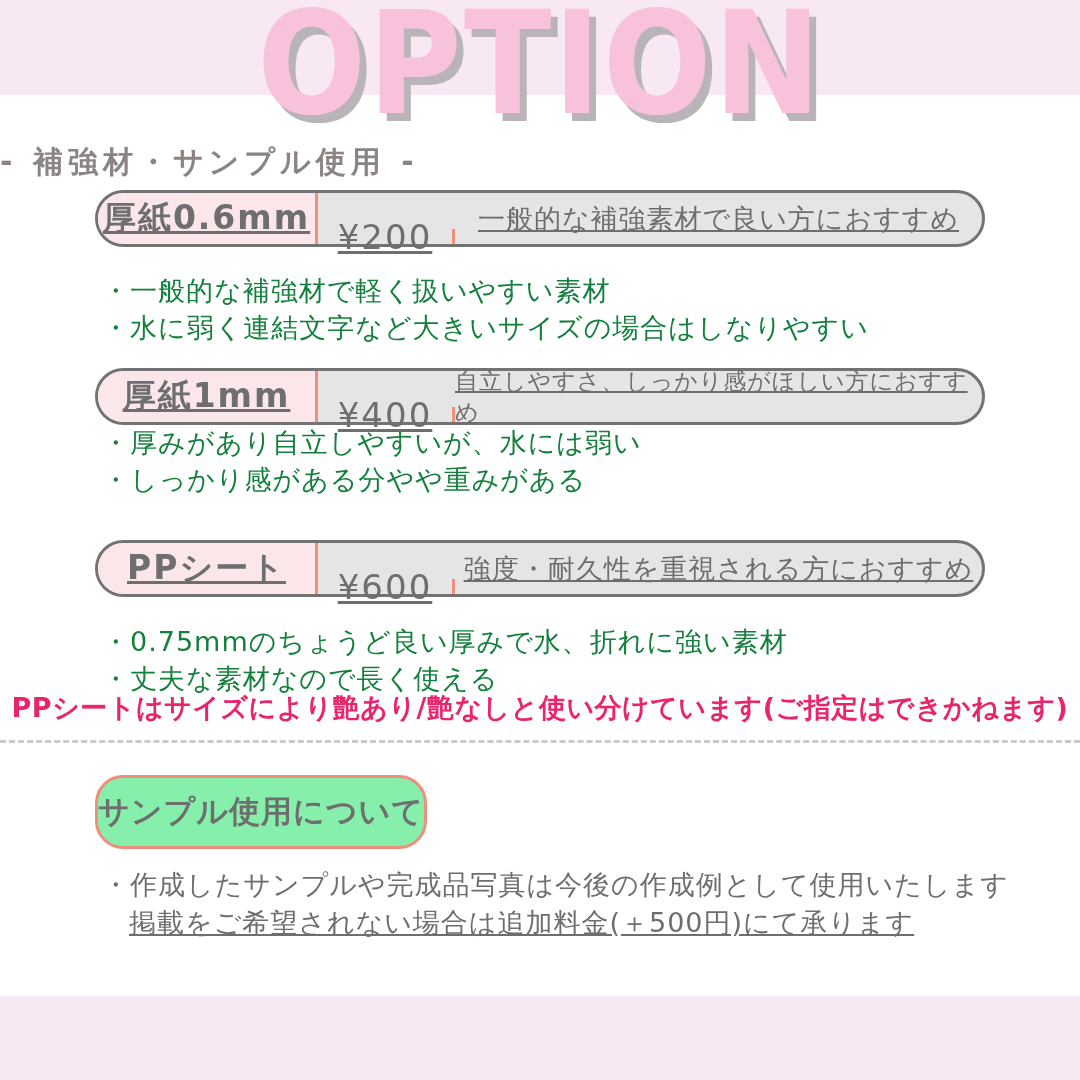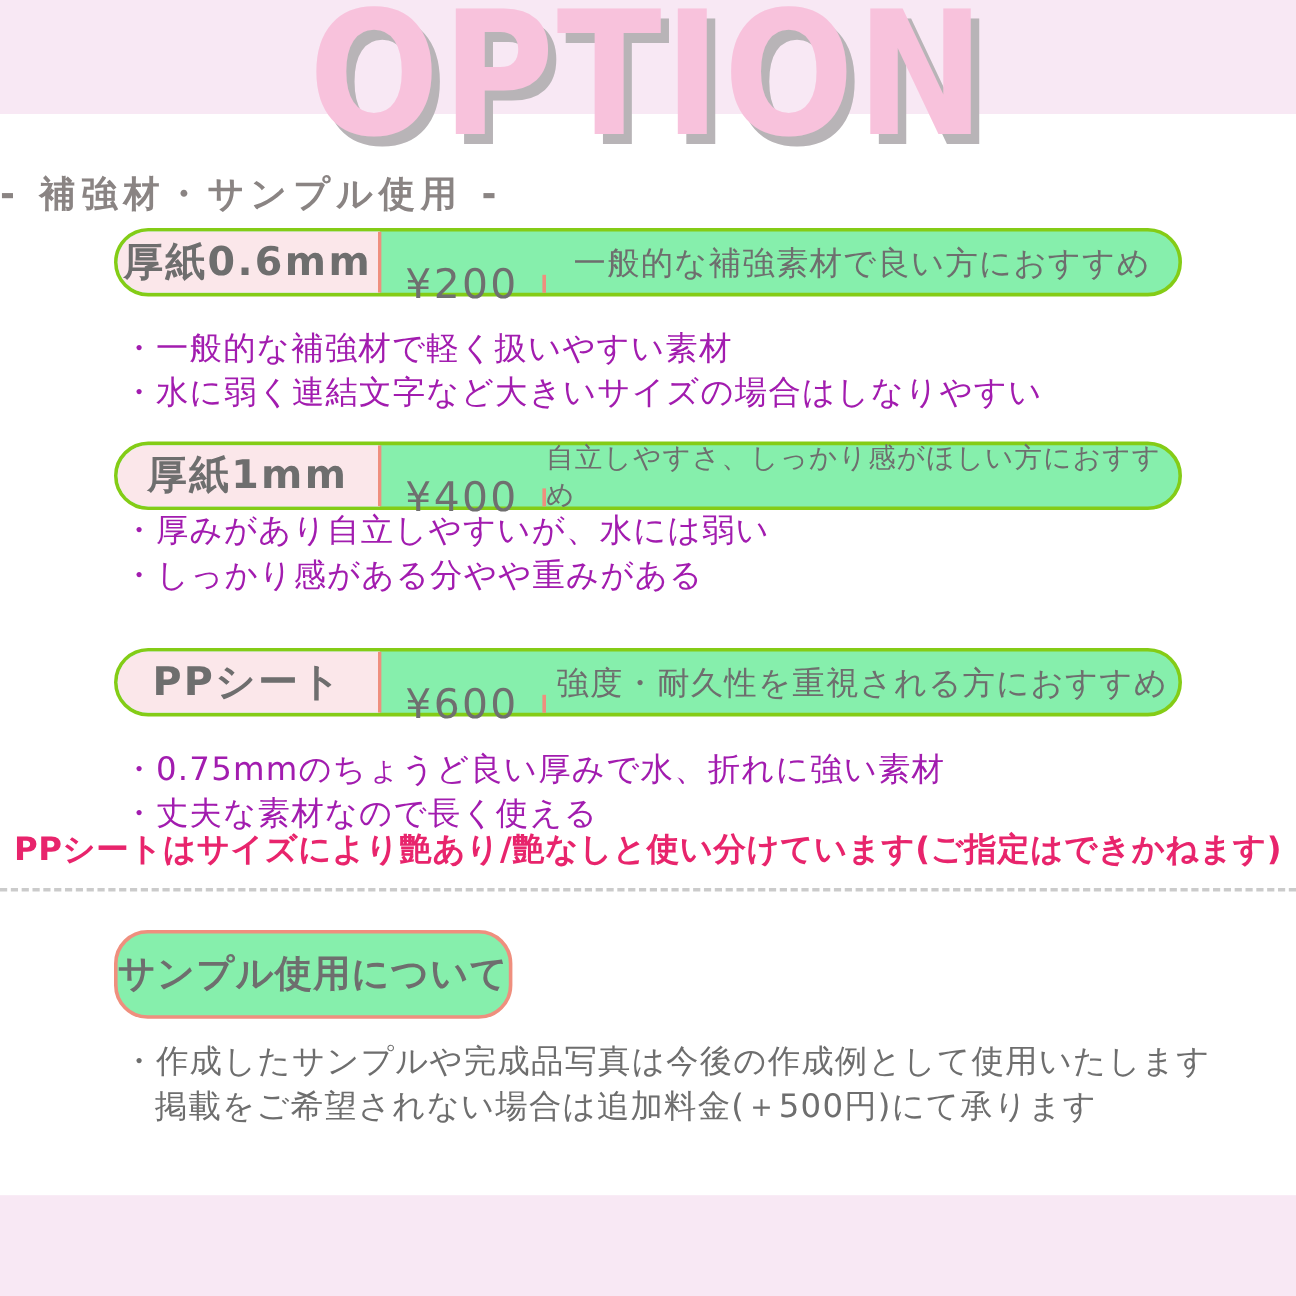--- a/index.html
+++ b/index.html
@@ -22,42 +22,43 @@
     transform:scaleY(1.12);transform-origin:top center;
   }
   .subtitle{
     position:absolute;top:142px;left:0;width:1080px;
     text-align:left;font-size:30px;font-weight:bold;
     letter-spacing:5px;color:#8a8483;
   }
 
   .pill{
     position:absolute;left:95px;width:890px;height:57px;
-    border:3px solid #84cc16;border-radius:31px;
-    background:#86efac;display:flex;align-items:stretch;
+    border:3px solid #737373;border-radius:31px;
+    background:#e5e5e5;display:flex;align-items:stretch;
     box-sizing:border-box;
+    text-decoration:underline;
   }
   .pill .cell{display:flex;align-items:center;justify-content:center;}
   .pill .name{
     width:217px;background:#fbe7ea;
     border-right:3px solid #ef8f7e;
     border-top-left-radius:28px;border-bottom-left-radius:28px;
     font-size:33px;font-weight:bold;letter-spacing:2px;
   }
   .pill .price{
     width:134px;border-right:3px solid #ef8f7e;
     font-size:34px;letter-spacing:2px;color:#6f6f6f;margin-top:36px;
   }
   .pill .rec{flex:1;font-size:27px;font-weight:500;letter-spacing:1px;}
   .pill .rec.small{font-size:23px;}
   .pill.r1{top:190px;}
   .pill.r2{top:368px;}
   .pill.r3{top:540px;}
 
-  .notes{position:absolute;left:102px;width:900px;font-size:27px;line-height:37px;color:#a21caf;letter-spacing:1px;}
+  .notes{position:absolute;left:102px;width:900px;font-size:27px;line-height:37px;color:#15803d;letter-spacing:1px;}
   .notes.n1{top:272px;}
   .notes.n2{top:424px;}
   .notes.n3{top:623px;}
   .notes .note-line::before{content:"・";}
 
   .pp-note{
     position:absolute;top:690px;left:0;width:1080px;
     text-align:center;white-space:nowrap;
     font-size:27px;font-weight:bold;letter-spacing:0.5px;
     color:#e8246c;
@@ -71,21 +72,21 @@
   .sample-box{
     position:absolute;top:775px;left:95px;width:332px;height:74px;
     border:3px solid #ef8f7e;border-radius:28px;background:#86efac;
     box-sizing:border-box;
     display:flex;align-items:center;justify-content:center;
     font-size:31px;font-weight:bold;letter-spacing:1px;color:#6e6e6e;
   }
 
   .sample-notes{position:absolute;top:866px;left:102px;width:920px;font-size:27px;line-height:38px;letter-spacing:1px;color:#6e6e6e;}
   .sample-notes .line1::before{content:"・";}
-  .sample-notes .line2{padding-left:27px;}
+  .sample-notes .line2{padding-left:27px;text-decoration:underline;}
 </style>
 </head>
 <body>
 
 <div class="canvas">
 
   <div class="band top"></div>
   <div class="band bottom"></div>
 
   <div class="title">OPTION</div>

